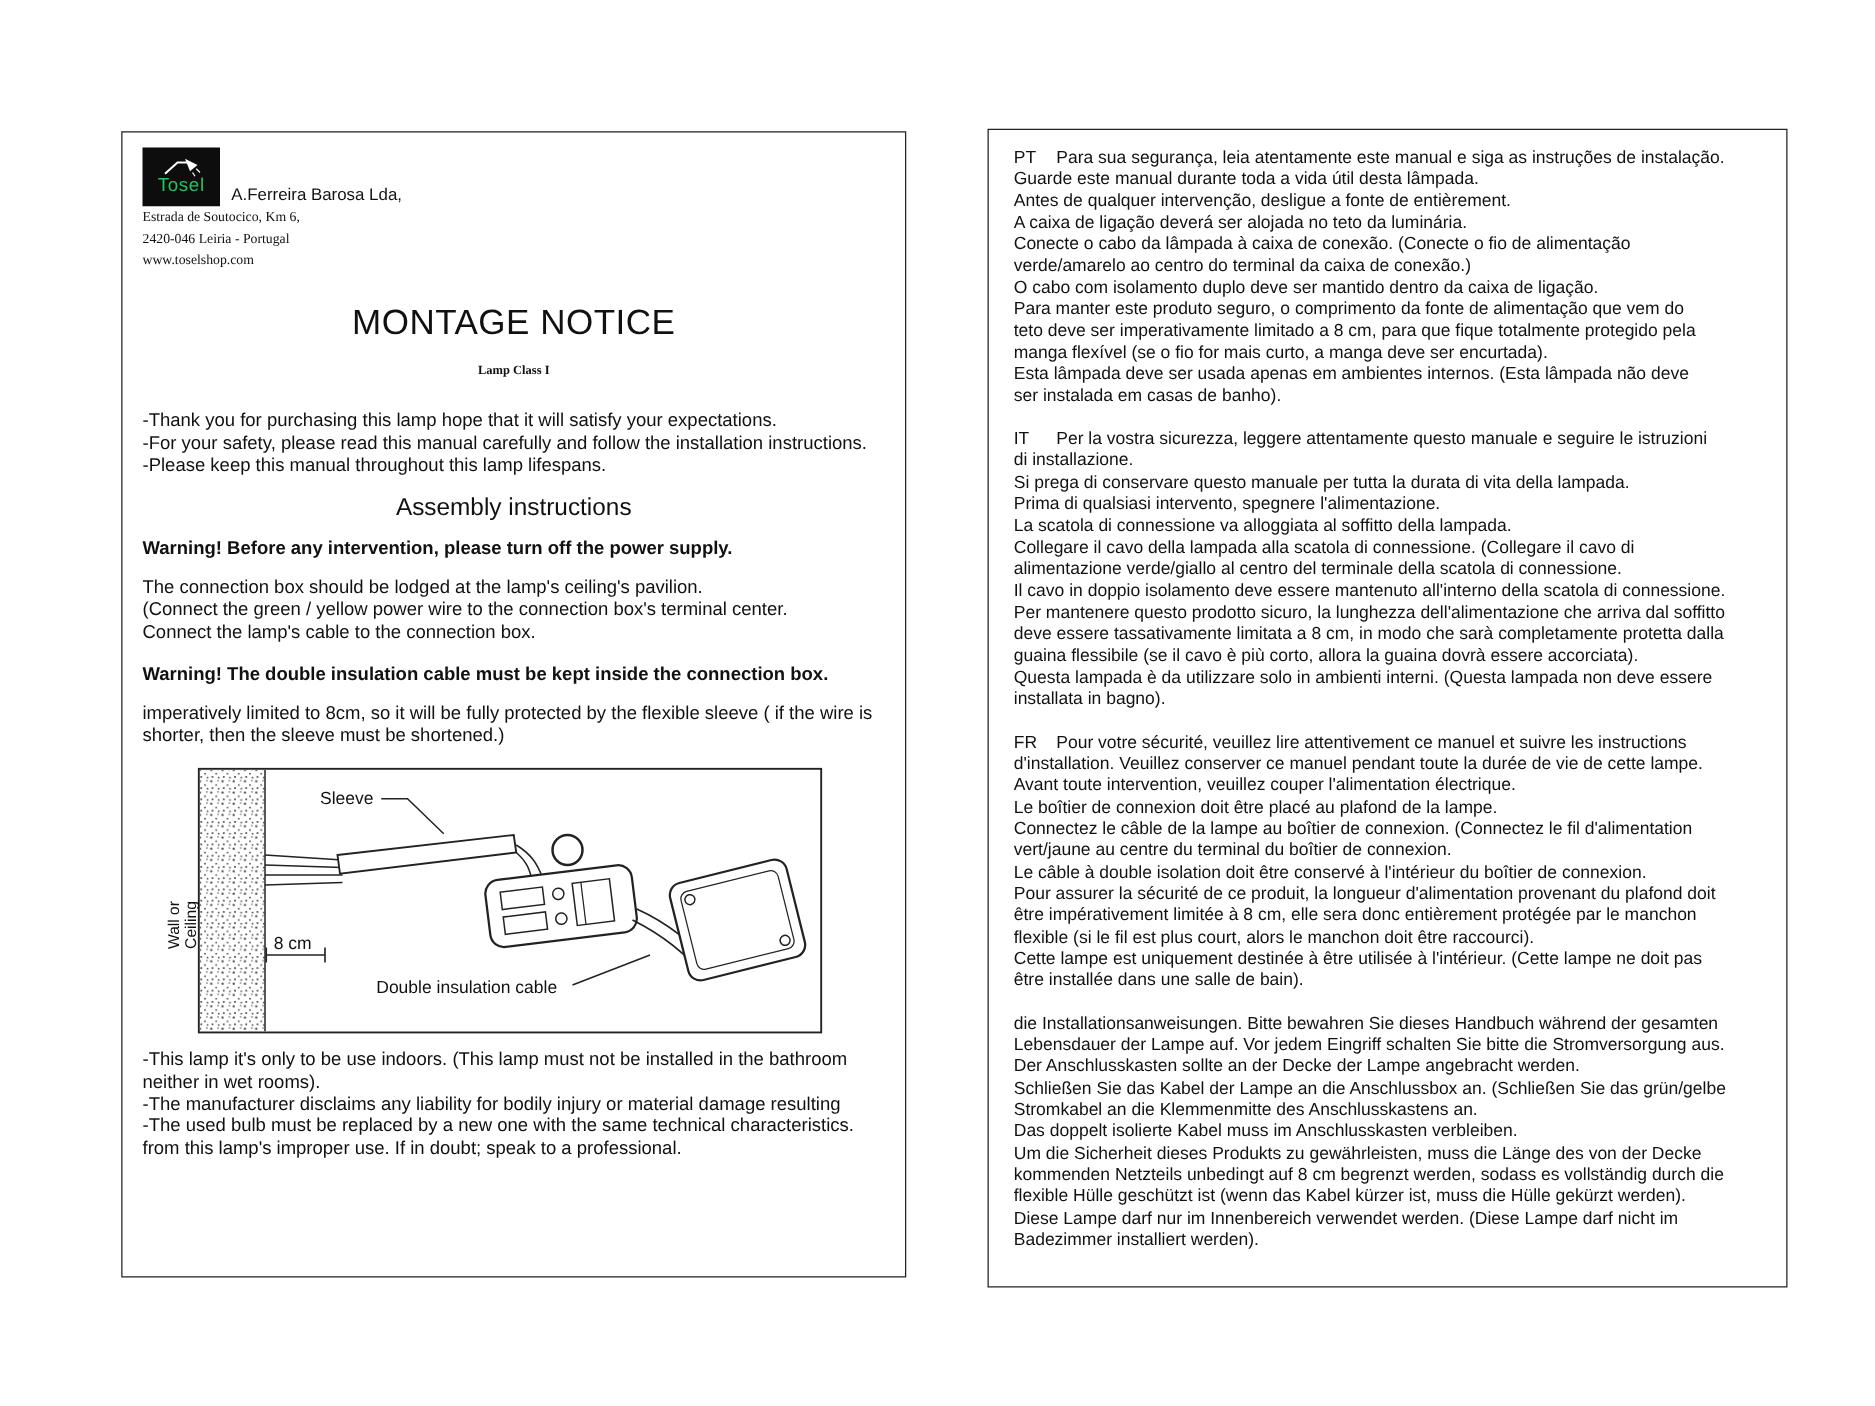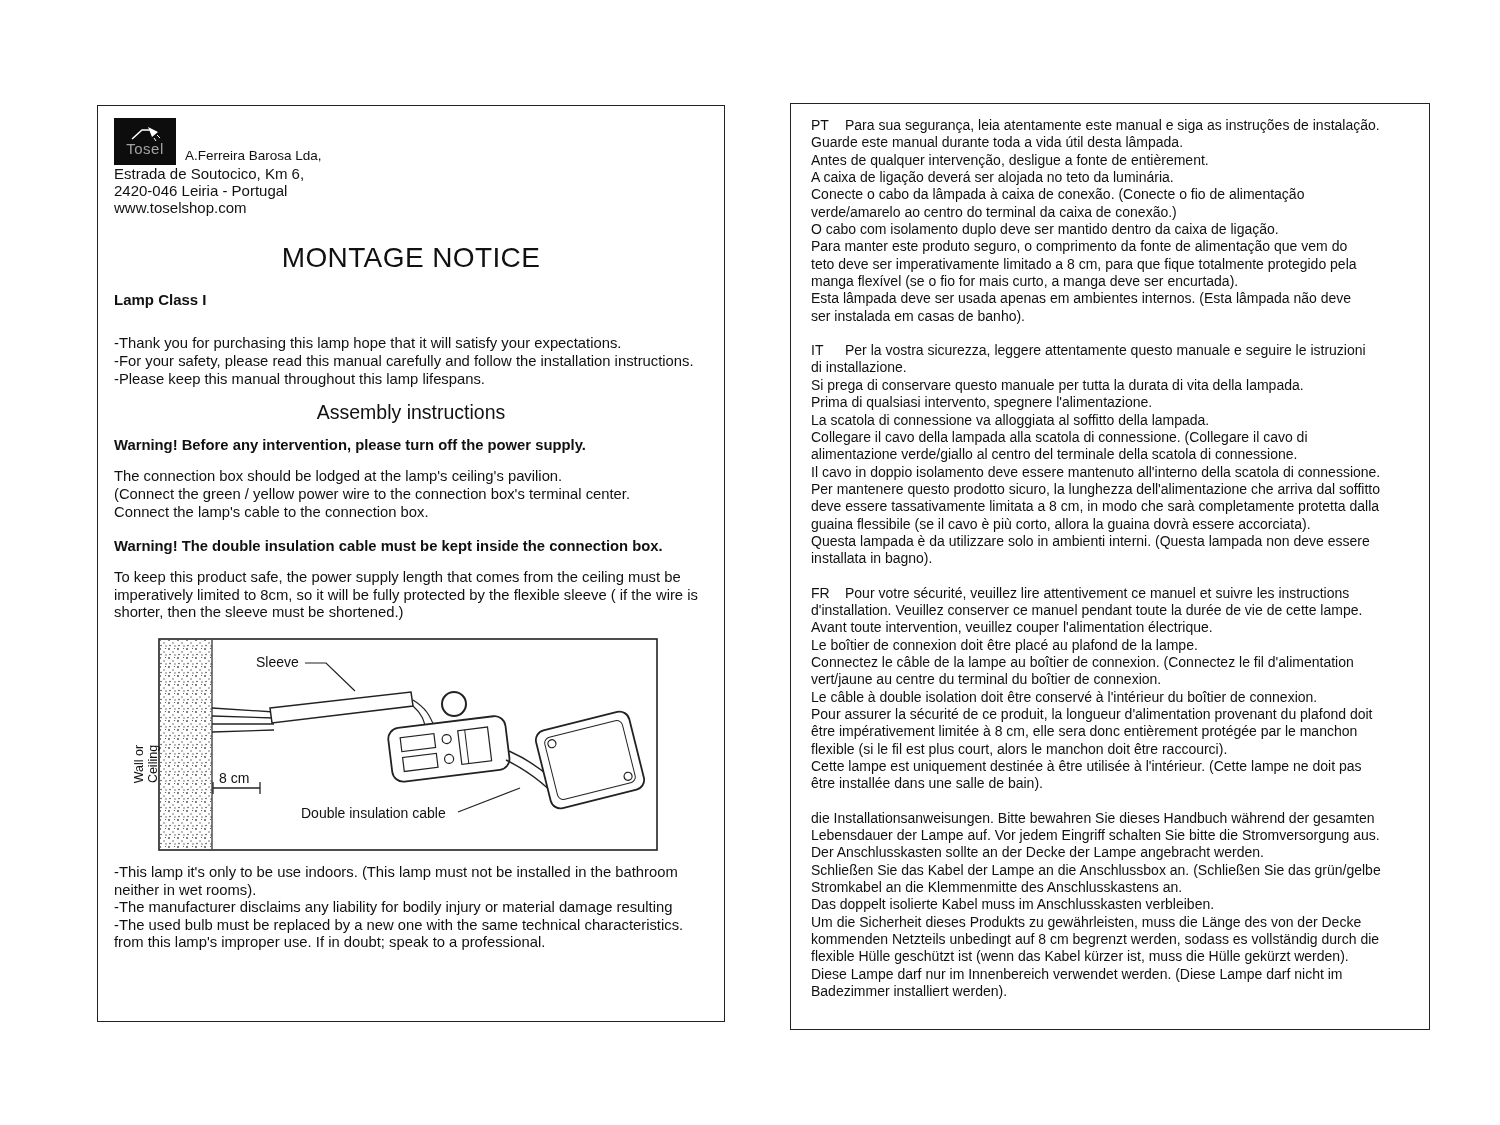--- a/index.html
+++ b/index.html
@@ -8,29 +8,29 @@
     background:#ffffff; color:#111;
     font-family:"Liberation Sans", sans-serif;
     -webkit-font-smoothing:antialiased;
   }
   .panel { position:absolute; border:1.6px solid #222; background:#fff; box-sizing:border-box; }
   .panel.left  { left:97px;  top:105px; width:628px; height:917px; padding:12px 16px; }
   .panel.right { left:790px; top:103px; width:640px; height:927px; padding:13px 20px; font-size:14px; line-height:17.35px; }
 
   
   .header-row { display:flex; align-items:flex-end; gap:9px; }
-  .logo { width:62px; height:47px; background:#0d0d0d; color:#a3a3a3;
+  .logo { width:62px; height:47px; background:#0d0d0d; color:#22c55e;
           display:flex; flex-direction:column; align-items:center; justify-content:center; }
   .logo-word { font-size:15px; letter-spacing:0.5px; margin-top:-2px; }
   .addr1 { font-size:13.5px; padding-bottom:2px; }
-  .addr-lines { font-size:15px; margin-top:1px; }
+  .addr-lines { font-size:11px; margin-top:1px;font-family:Liberation Serif, serif; }
   .addr-lines .line { line-height:16.8px; }
 
   .title    { text-align:center; font-size:28px; letter-spacing:0.4px; margin-top:26px; }
-  .subtitle { font-size:15px; font-weight:bold; margin-top:17px; }
+  .subtitle { text-align:center; font-size:10px; font-weight:bold; margin-top:17px;font-family:Liberation Serif, serif; }
   .h2       { text-align:center; font-size:19.5px; margin-top:13px; }
   .body-block { font-size:14.8px; }
   .body-block .line { line-height:17.6px; }
   .intro  { margin-top:26px; }
   .intro .line { line-height:18px; }
   .warning { font-size:14.8px; font-weight:bold; margin-top:13px; }
   .warning2 { margin-top:17px; }
   .pblock { margin-top:15px; }
 
   .diagram-row { position:relative; margin:16px 0 0 44px; width:500px; height:213px; }
@@ -84,21 +84,20 @@
 
   <div class="body-block pblock">
       <div class="line">The connection box should be lodged at the lamp's ceiling's pavilion.</div>
       <div class="line">(Connect the green / yellow power wire to the connection box's terminal center.</div>
       <div class="line">Connect the lamp's cable to the connection box.</div>
     </div>
 
   <div class="warning warning2">Warning! The double insulation cable must be kept inside the connection box.</div>
 
   <div class="body-block pblock">
-      <div class="line">To keep this product safe, the power supply length that comes from the ceiling must be</div>
       <div class="line">imperatively limited to 8cm, so it will be fully protected by the flexible sleeve ( if the wire is</div>
       <div class="line">shorter, then the sleeve must be shortened.)</div>
     </div>
 
   <div class="diagram-row">
     <div class="wall-label">
       <div>Wall or</div>
       <div>Ceiling</div>
     </div>
     <svg width="500" height="213" viewBox="0 0 500 213">

